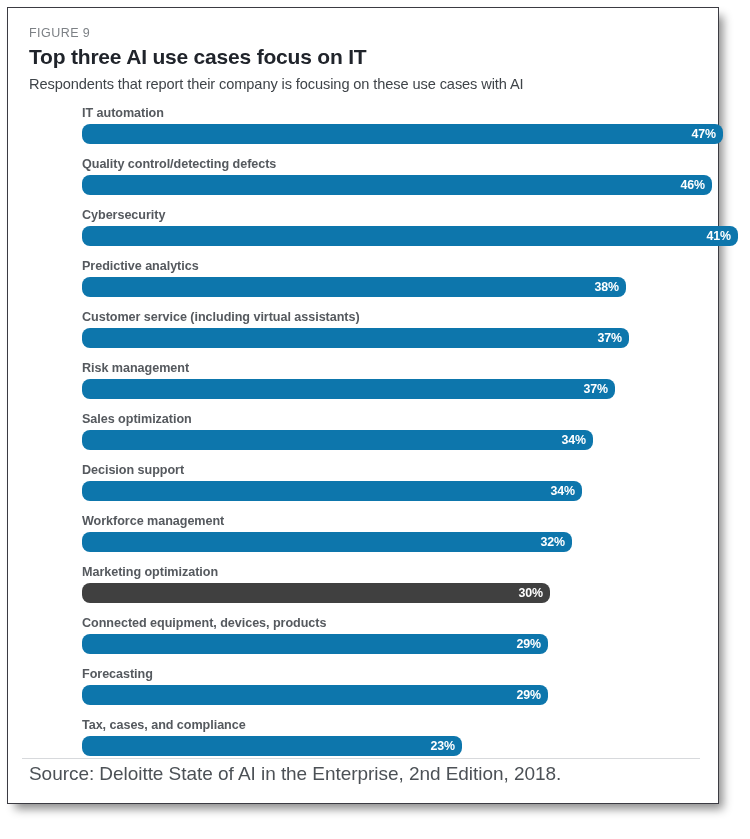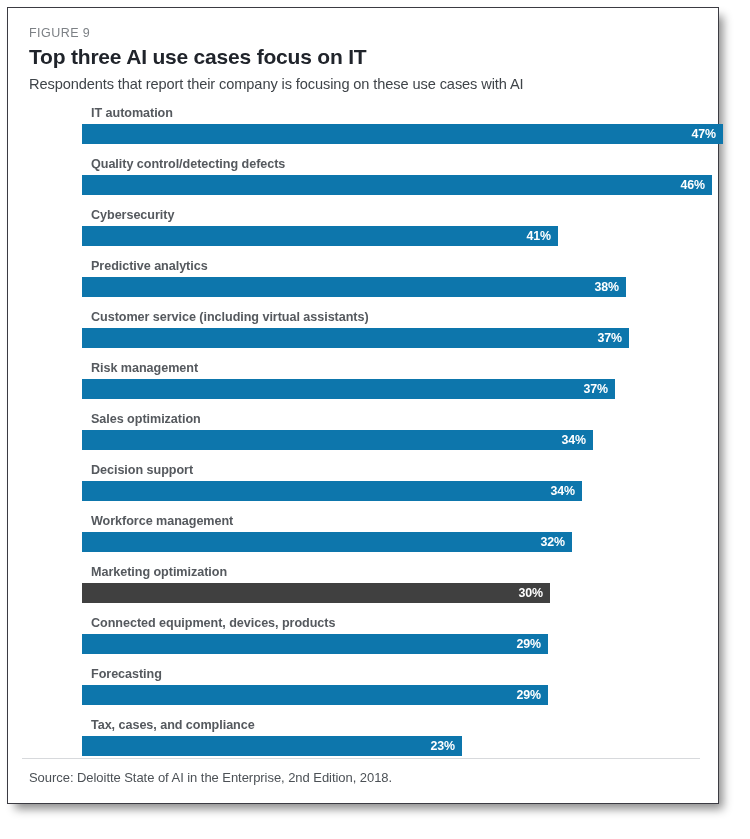--- a/index.html
+++ b/index.html
@@ -45,32 +45,33 @@
   .chart{
     position:relative;
     margin-left:7px;
   }
   .row{
     position:relative;
     height:51px;
   }
   .cat-label{
     position:absolute;
-    left:62px;top:0px;
+    left:53px;top:0px;
     font-size:12.6px;
     font-weight:bold;
     color:#55595e;
     white-space:nowrap;
     letter-spacing:-.05px;
   }
   .bar{
     position:absolute;
     left:53px;top:18px;
     height:20px;
     background:#0d76ac;
+    border-radius:8px;
   }
   .bar-value{
     position:absolute;
     right:7px;top:50%;
     transform:translateY(-50%);
     font-size:12.4px;
     font-weight:bold;
     color:#ffffff;
     letter-spacing:-.1px;
   }
@@ -78,21 +79,21 @@
     position:absolute;
     left:14px;right:18px;
     bottom:44px;
     height:1px;
     background:#d7d9dc;
   }
   .source{
     position:absolute;
     left:21px;
     bottom:18px;
-    font-size:13px;
+    font-size:19px;
     color:#4c5156;
     letter-spacing:-.05px;
   }
 </style>
 </head>
 <body>
 
 <div class="shadow-wrap">
   <div class="inner">
 
@@ -108,21 +109,21 @@
           </div>
         </div>
         <div class="row">
           <div class="cat-label">Quality control/detecting defects</div>
           <div class="bar" style="width: 630px; background: rgb(13, 118, 172);">
             <span class="bar-value">46%</span>
           </div>
         </div>
         <div class="row">
           <div class="cat-label">Cybersecurity</div>
-          <div class="bar" style="width: 476px; background: rgb(13, 118, 172);">
+          <div class="bar" style="width: 656px; background: rgb(13, 118, 172);">
             <span class="bar-value">41%</span>
           </div>
         </div>
         <div class="row">
           <div class="cat-label">Predictive analytics</div>
           <div class="bar" style="width: 544px; background: rgb(13, 118, 172);">
             <span class="bar-value">38%</span>
           </div>
         </div>
         <div class="row">

